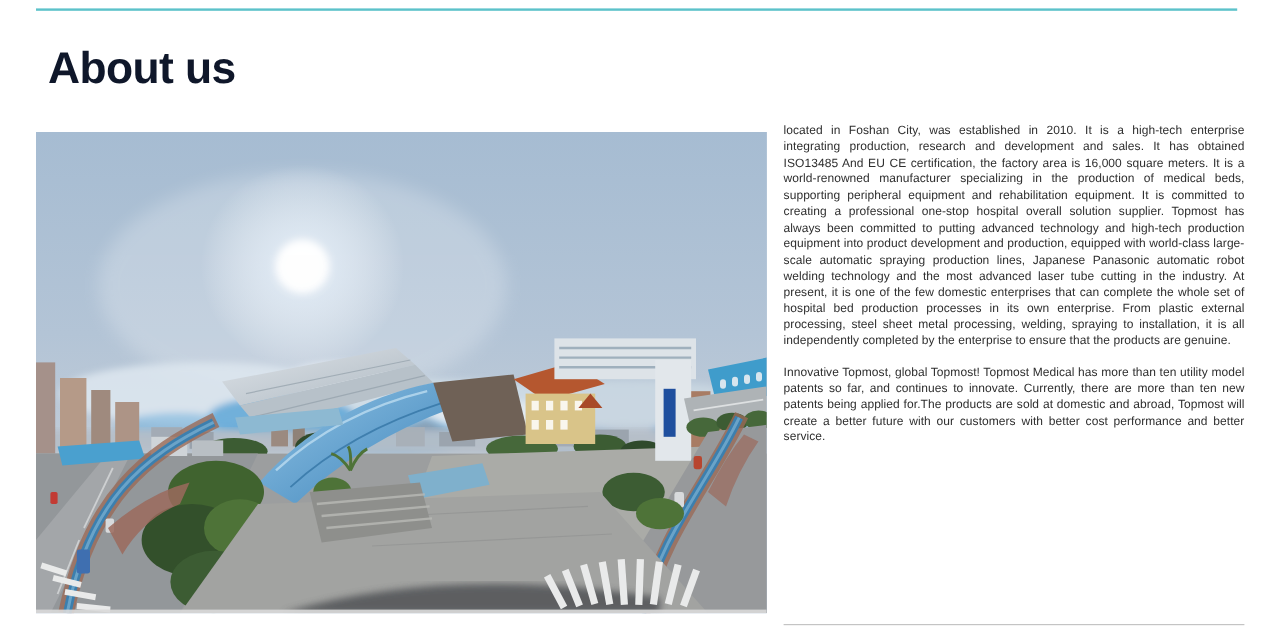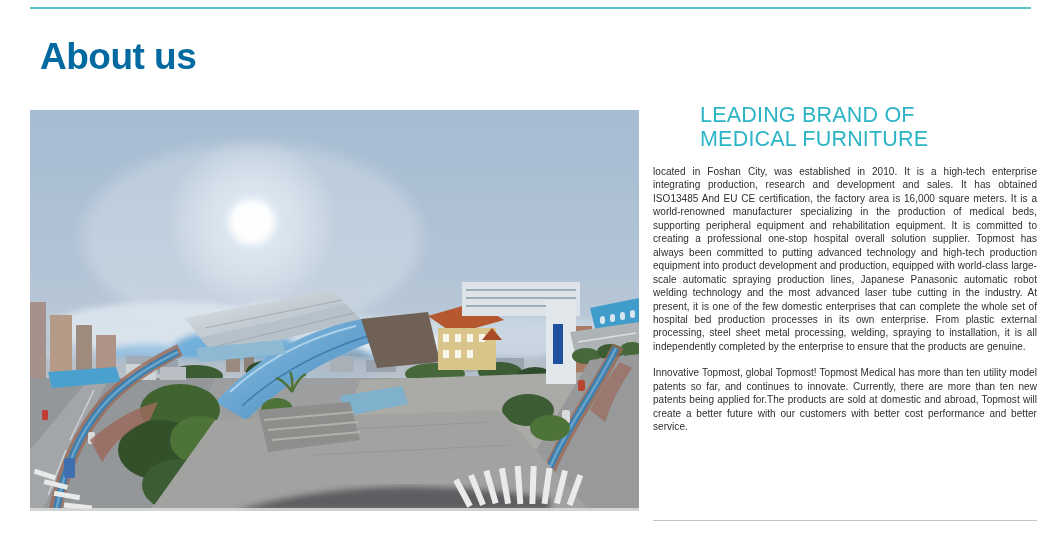--- a/index.html
+++ b/index.html
@@ -7,21 +7,21 @@
     width:1059px;height:534px;position:relative;overflow:hidden;
     background:#ffffff;
     font-family:"Liberation Sans","DejaVu Sans",sans-serif;
   }
   .top-rule{
     position:absolute;left:30px;top:7px;width:1001px;height:2px;
     background:#5cc2ca;
   }
   .page-title{
     position:absolute;left:40px;top:36px;margin:0;
-    font-size:37px;font-weight:bold;color:#0369a1;letter-spacing:-0.5px;
+    font-size:37px;font-weight:bold;color:#0f172a;letter-spacing:-0.5px;
   }
   .photo-wrap{
     position:absolute;left:30px;top:110px;width:609px;height:401px;
     overflow:hidden;background:#aabfd3;
   }
   .photo-wrap svg{display:block;}
   .text-col{
     position:absolute;left:653px;top:103px;width:384px;
   }
   .lead-heading{
@@ -263,23 +263,19 @@
     </g>
 
     <path d="M60,330 Q95,300 128,292 L120,310 Q90,322 72,352 Z" fill="#9b6a5d" opacity="0.85"></path>
     <path d="M560,300 Q575,270 590,252 L602,258 Q585,282 575,312 Z" fill="#9b6a5d" opacity="0.7"></path>
 
     <rect x="0" y="398" width="609" height="3" fill="#d9d9d9" opacity="0.9"></rect>
   </svg>
 </div>
 
 <div class="text-col">
-  <h2 class="lead-heading">
-    <span>LEADING BRAND OF</span><br>
-    <span>MEDICAL FURNITURE</span>
-  </h2>
   <div class="body-copy">
     <p>located in Foshan City, was established in 2010.  It is a high-tech enterprise integrating production, research and development and sales. It has obtained ISO13485 And EU CE certification, the  factory area is 16,000 square meters. It is a world-renowned manufacturer specializing in the production of medical beds, supporting peripheral equipment and rehabilitation equipment. It is committed to creating a professional one-stop hospital overall solution supplier. Topmost has always been committed to putting advanced technology and high-tech production equipment into product development and production, equipped with world-class large-scale automatic spraying production lines, Japanese Panasonic automatic robot welding technology and the most advanced laser tube cutting in the industry. At present, it is one of the few domestic enterprises that can complete the whole set of hospital bed production processes in its own enterprise. From plastic external processing, steel sheet metal processing, welding, spraying to installation, it is all independently completed by the enterprise to ensure that the products are genuine.</p>
     <p>Innovative Topmost, global Topmost! Topmost Medical has more than ten utility model patents so far, and continues to innovate. Currently, there are more than ten new patents being applied for.The products are sold at domestic  and abroad, Topmost will create a better future with our customers with better cost performance and better service.</p>
   </div>
 </div>
 
 <div class="bottom-rule"></div>
 
 </body></html>

